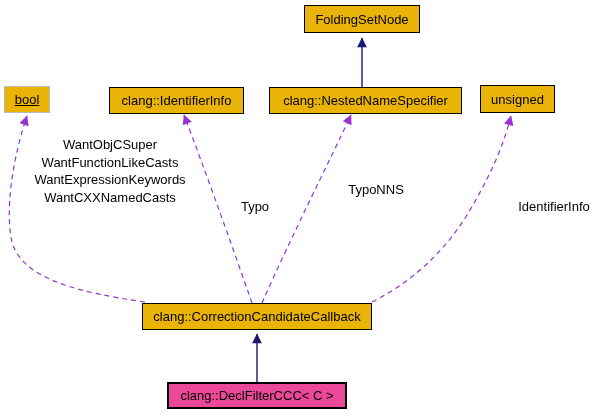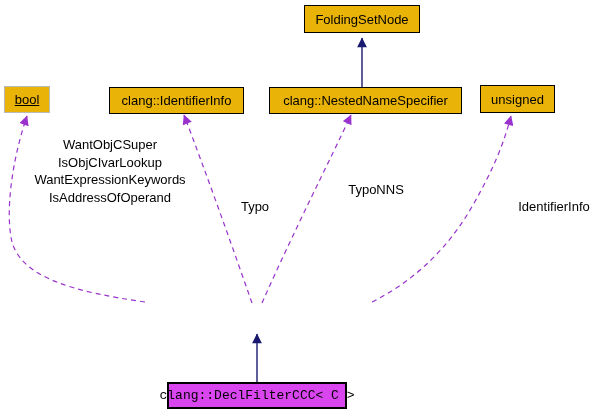--- a/index.html
+++ b/index.html
@@ -16,21 +16,21 @@
   .node {
     position:absolute;
     display:flex; align-items:center; justify-content:center;
     background:#eab308;
     border:1px solid #000000;
     box-sizing:border-box;
     white-space:nowrap;
     text-align:center;
   }
   .node.builtin { border-color:#b9b9b9;text-decoration:underline; }
-  .node.current { background:#d946ef; border-width:2px;font-family:Liberation Mono, monospace; }
+  .node.current { background:#ec4899; border-width:2px; }
   .edge-label {
     position:absolute;
     text-align:center;
     white-space:nowrap;
   }
   .member-list { line-height:17.5px; }
   .member-list span { display:block; }
 </style>
 </head>
 <body>
@@ -63,28 +63,29 @@
   <div class="node" style="left:304px; top:5px; width:116px; height:28px;">FoldingSetNode</div>
 
   <div class="node builtin" style="left:4px; top:86px; width:46px; height:27px;">bool</div>
 
   <div class="node" style="left:269px; top:87px; width:193px; height:27px;">clang::NestedNameSpecifier</div>
 
   <div class="node" style="left:109px; top:87px; width:135px; height:27px;">clang::IdentifierInfo</div>
 
   <div class="node" style="left:480px; top:85px; width:75px; height:28px;">unsigned</div>
 
+  <div class="node" style="left:142px; top:303px; width:230px; height:27px;">clang::CorrectionCandidateCallback</div>
 
   <div class="node current" style="left:167px; top:382px; width:180px; height:27px;">clang::DeclFilterCCC&lt; C &gt;</div>
 
   <div class="edge-label member-list" style="left:22px; top:136px; width:176px;">
     <span>WantObjCSuper</span>
-    <span>IsObjCIvarLookup</span>
+    <span>WantFunctionLikeCasts</span>
     <span>WantExpressionKeywords</span>
-    <span>IsAddressOfOperand</span>
+    <span>WantCXXNamedCasts</span>
   </div>
 
   <div class="edge-label" style="left:225px; top:199px; width:60px;">Typo</div>
 
   <div class="edge-label" style="left:346px; top:182px; width:60px;">TypoNNS</div>
 
   <div class="edge-label" style="left:504px; top:199px; width:100px;">IdentifierInfo</div>
 
 </div>
 

